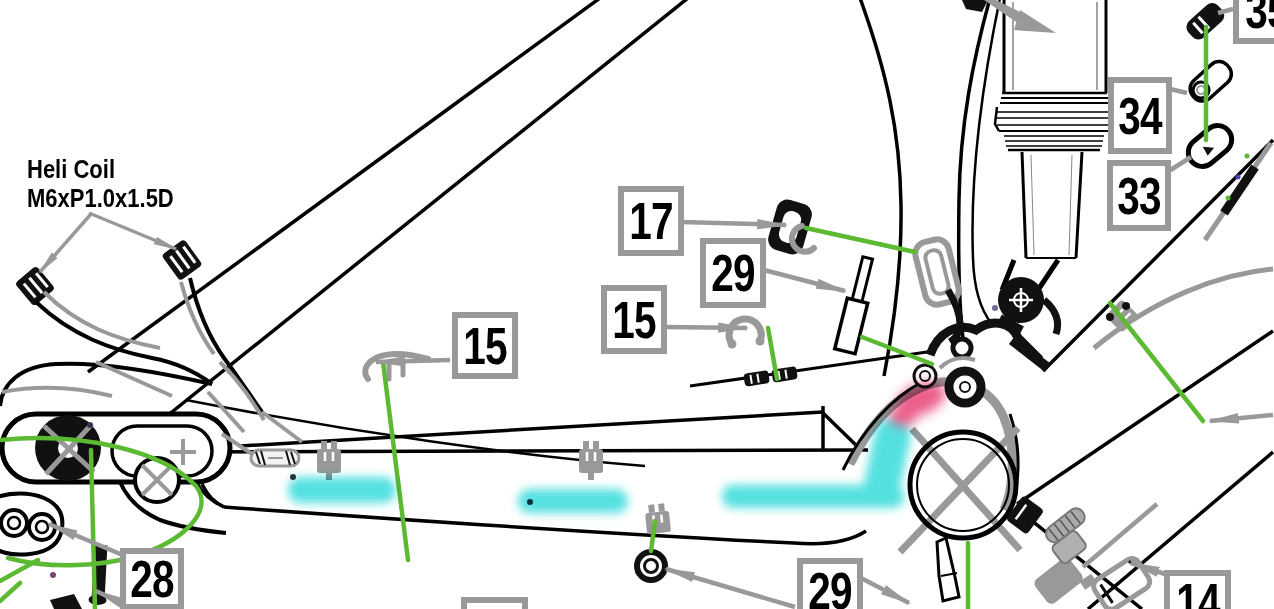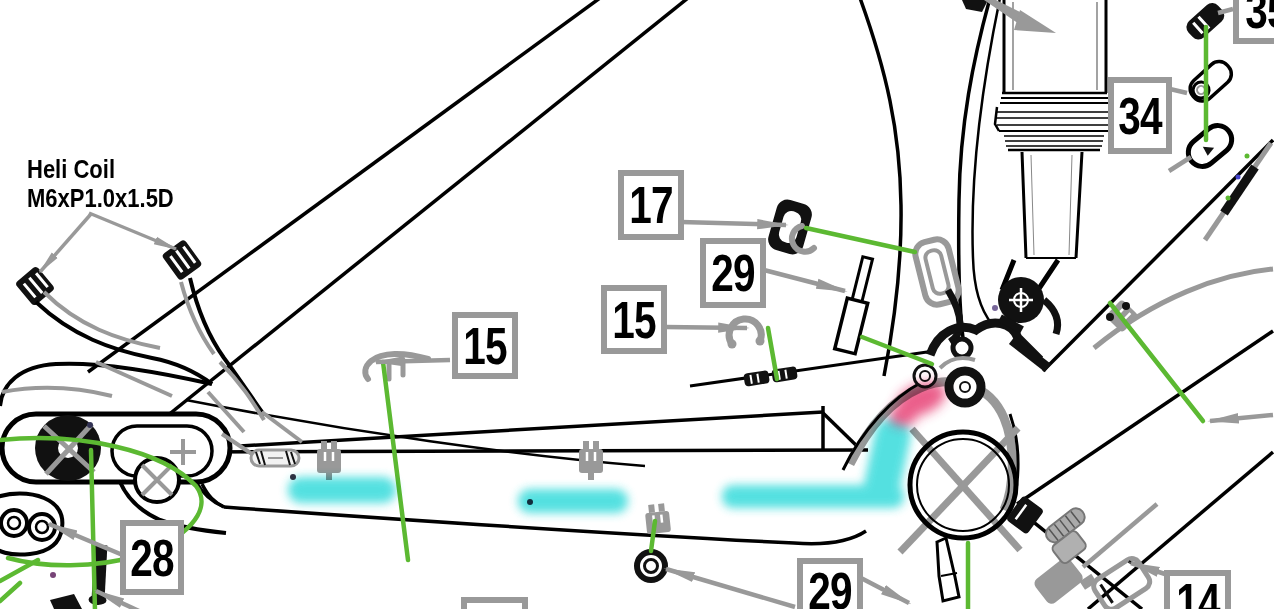--- a/index.html
+++ b/index.html
@@ -331,39 +331,42 @@
         <ellipse cx="903" cy="416" rx="14" ry="10"></ellipse>
       </g>
     </g>
   </svg>
 
   <div class="annotation">
     <div>Heli Coil</div>
     <div>M6xP1.0x1.5D</div>
   </div>
 
-  <div class="callout" style="left:618px;top:170px;width:66px;height:70px">
+  <div class="callout" style="left:618px;top:186px;width:66px;height:70px">
     <span>17</span>
     </div>
   <div class="callout" style="left:700px;top:238px;width:66px;height:70px">
     <span>29</span>
     </div>
   <div class="callout" style="left:601px;top:285px;width:66px;height:69px">
     <span>15</span>
     </div>
   <div class="callout" style="left:452px;top:312px;width:66px;height:67px">
     <span>15</span>
     </div>
   <div class="callout" style="left:1108px;top:77px;width:64px;height:77px">
     <span>34</span>
     </div>
+  <div class="callout" style="left:1107px;top:160px;width:64px;height:71px">
+    <span>33</span>
+    </div>
   <div class="callout" style="left:1233px;top:-24px;width:68px;height:68px">
     <span>35</span>
     </div>
-  <div class="callout" style="left:120px;top:520px;width:64px;height:75px">
+  <div class="callout" style="left:120px;top:548px;width:64px;height:62px">
     <span>28</span>
     </div>
   <div class="callout" style="left:797px;top:558px;width:66px;height:66px">
     <span>29</span>
     </div>
   <div class="callout" style="left:1164px;top:570px;width:67px;height:64px">
     <span>14</span>
     </div>
 
   <div class="partialbox" style="left:461px;top:597px;width:67px;height:40px"></div>

